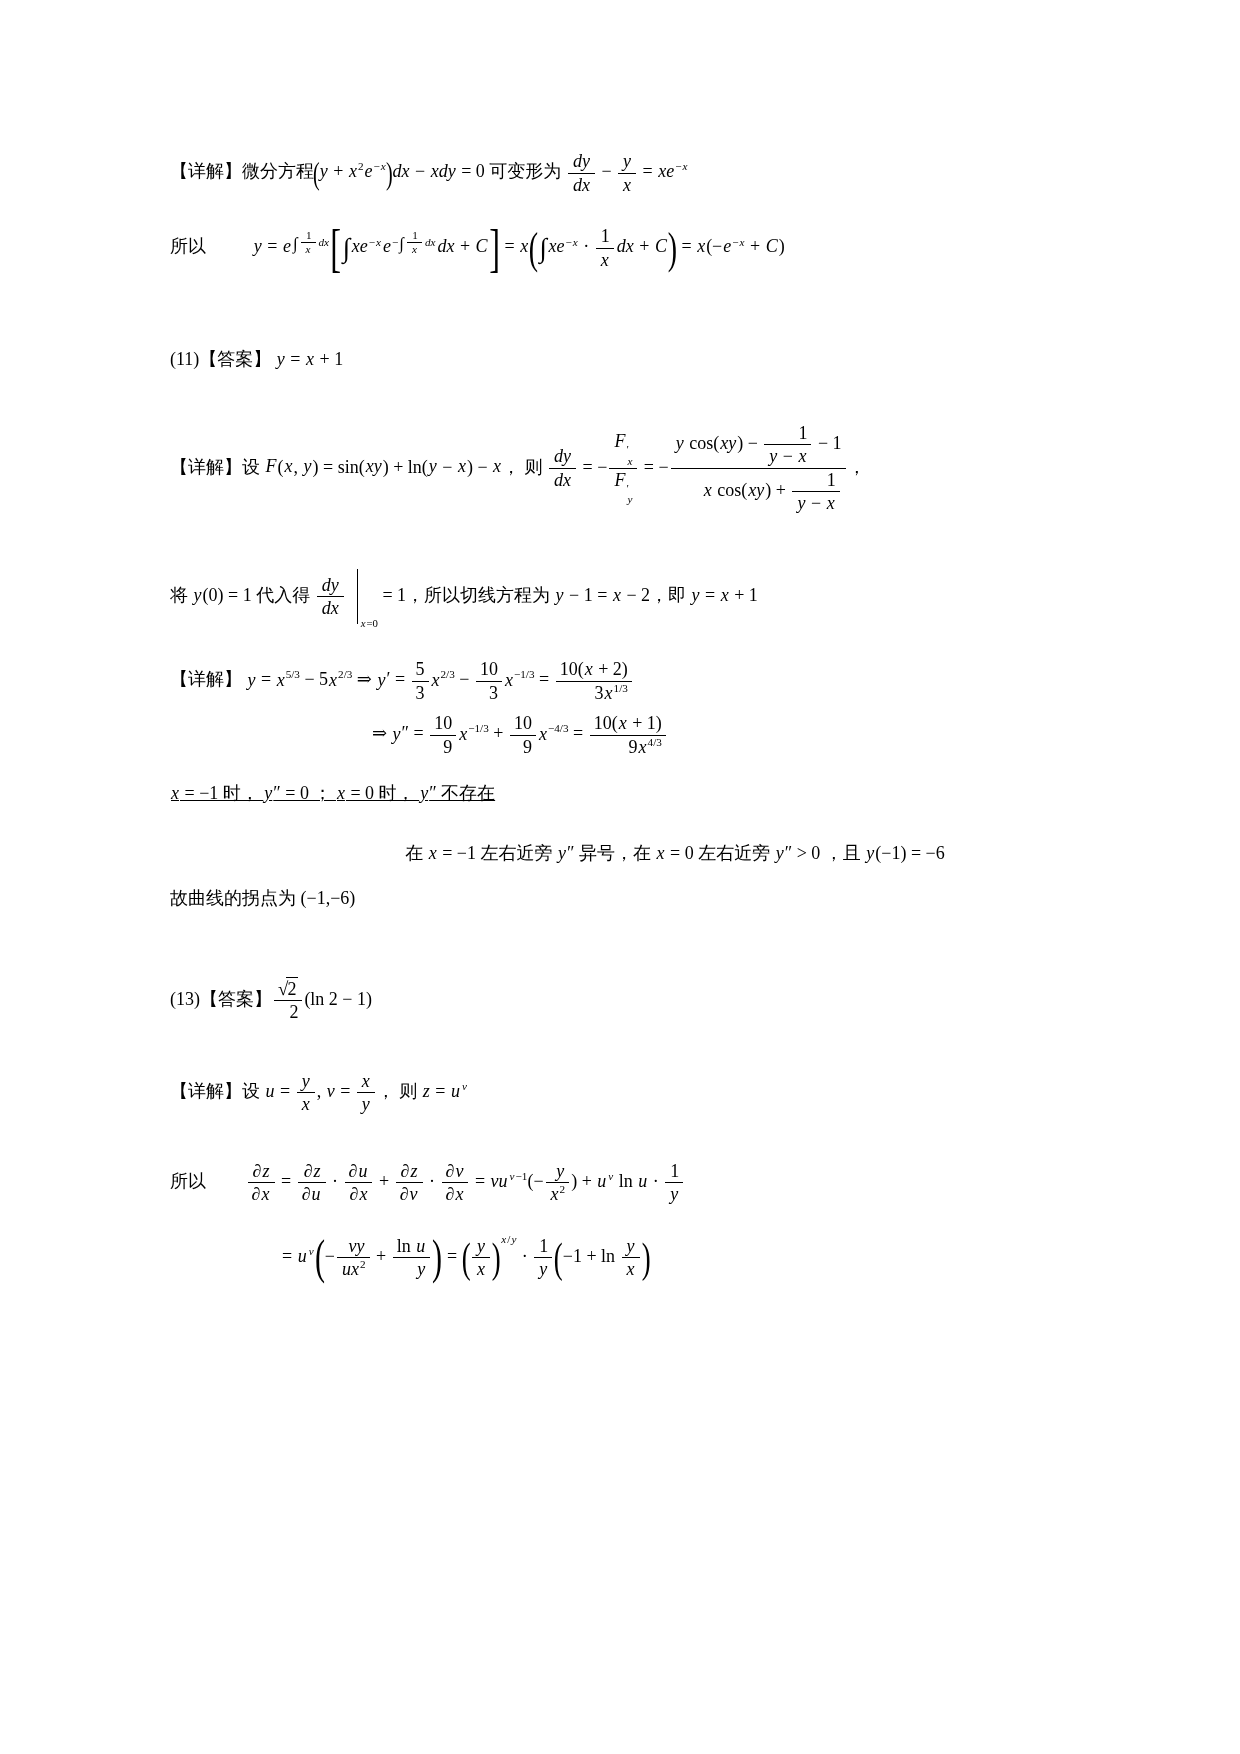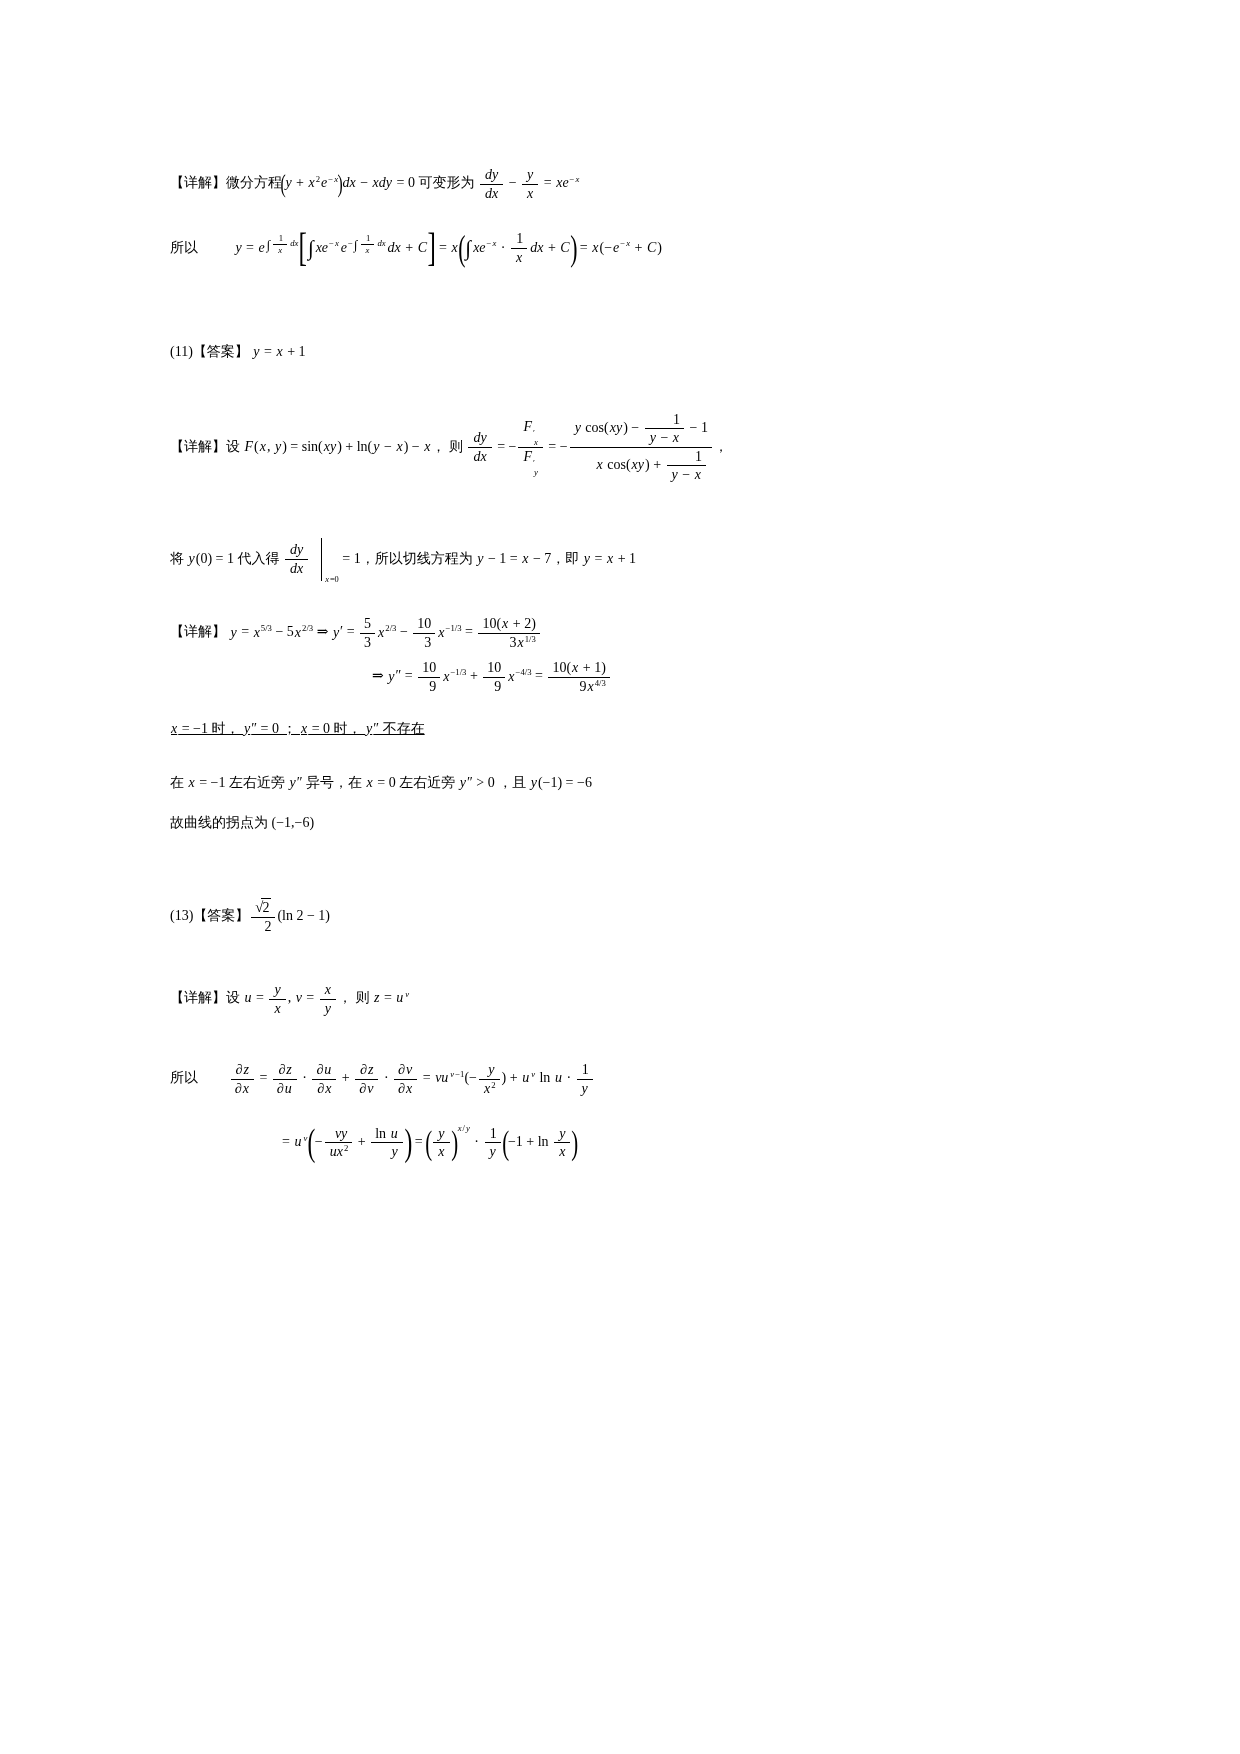--- a/index.html
+++ b/index.html
@@ -2,33 +2,33 @@
 <html><head>
 <meta charset="utf-8">
 <style>
   html,body{margin:0;padding:0;}
   body{
     width:1240px;height:1754px;
     background:#ffffff;color:#000;
     font-family:"Liberation Serif","DejaVu Serif",serif;
     overflow:hidden;
   }
-  .page{padding:16px 60px 0 170px;font-size:14px;}
+  .page{padding:0 60px 0 170px;font-size:18px;}
   .line{white-space:nowrap;line-height:1.3;}
   
   .l1{padding-top:150px;}
   .l2{margin-top:26px;}
   .l3{margin-top:74px;}
   .l4{margin-top:50px;}
   .l5{margin-top:54px;}
   .l6{margin-top:64px;}
   .l7{margin-top:34px;}
   .l8{margin-top:8px;margin-left:202px;}
   .l9{margin-top:24px;text-decoration:underline;}
-  .l10{margin-top:36px;}
+  .l10{margin-top:36px;text-align:center;}
   .l11{margin-top:22px;font-family:Liberation Serif, serif;}
   .l12{margin-top:66px;}
   .l13{margin-top:46px;}
   .l14{margin-top:44px;}
   .l15{margin-top:26px;margin-left:112px;}
 
   
   .mt{}
   .mi{font-style:italic;padding:0 1px;}
   .mop{font-size:1.5em;vertical-align:-0.18em;padding:0 1px;line-height:1;}
@@ -59,21 +59,21 @@
   <div class="line l4"><span class="mt">【详解】设 </span><span class="mi">F</span><span class="mt">(</span><span class="mi">x</span><span class="mt">, </span><span class="mi">y</span><span class="mt">) = sin(</span><span class="mi">xy</span><span class="mt">) + ln(</span><span class="mi">y</span><span class="mt"> − </span><span class="mi">x</span><span class="mt">) − </span><span class="mi">x</span><span class="mt">， 则 </span><span class="mfrac"><span class="mnum"><span class="mi">dy</span></span><span class="mden"><span class="mi">dx</span></span></span><span class="mt"> = −</span><span class="mfrac"><span class="mnum"><span class="mi">F</span><span class="mss">
             <span class="mss-t"><span class="mt">′</span></span>
             <span class="mss-b"><span class="mi">x</span></span>
           </span></span><span class="mden"><span class="mi">F</span><span class="mss">
             <span class="mss-t"><span class="mt">′</span></span>
             <span class="mss-b"><span class="mi">y</span></span>
           </span></span></span><span class="mt"> = −</span><span class="mfrac"><span class="mnum"><span class="mi">y</span><span class="mt"> cos(</span><span class="mi">xy</span><span class="mt">) − </span><span class="mfrac"><span class="mnum"><span class="mt">1</span></span><span class="mden"><span class="mi">y</span><span class="mt"> − </span><span class="mi">x</span></span></span><span class="mt"> − 1</span></span><span class="mden"><span class="mi">x</span><span class="mt"> cos(</span><span class="mi">xy</span><span class="mt">) + </span><span class="mfrac"><span class="mnum"><span class="mt">1</span></span><span class="mden"><span class="mi">y</span><span class="mt"> − </span><span class="mi">x</span></span></span></span></span><span class="mt">，</span></div>
   <div class="line l5"><span class="mt">将 </span><span class="mi">y</span><span class="mt">(0) = 1 代入得 </span><span class="mfrac"><span class="mnum"><span class="mi">dy</span></span><span class="mden"><span class="mi">dx</span></span></span><span class="mev">
         <span class="mev-bar"></span>
         <span class="mev-sub"><span class="mi">x</span><span class="mt">=0</span></span>
-      </span><span class="mt"> = 1，所以切线方程为 </span><span class="mi">y</span><span class="mt"> − 1 = </span><span class="mi">x</span><span class="mt"> − 7，即 </span><span class="mi">y</span><span class="mt"> = </span><span class="mi">x</span><span class="mt"> + 1</span></div>
+      </span><span class="mt"> = 1，所以切线方程为 </span><span class="mi">y</span><span class="mt"> − 1 = </span><span class="mi">x</span><span class="mt"> − 2，即 </span><span class="mi">y</span><span class="mt"> = </span><span class="mi">x</span><span class="mt"> + 1</span></div>
   <div class="line l7"><span class="mt">【详解】 </span><span class="mi">y</span><span class="mt"> = </span><span class="mi">x</span><span class="msup"><span class="mt">5/3</span></span><span class="mt"> − 5</span><span class="mi">x</span><span class="msup"><span class="mt">2/3</span></span><span class="mt"> ⇒ </span><span class="mi">y</span><span class="mt">′ = </span><span class="mfrac"><span class="mnum"><span class="mt">5</span></span><span class="mden"><span class="mt">3</span></span></span><span class="mi">x</span><span class="msup"><span class="mt">2/3</span></span><span class="mt"> − </span><span class="mfrac"><span class="mnum"><span class="mt">10</span></span><span class="mden"><span class="mt">3</span></span></span><span class="mi">x</span><span class="msup"><span class="mt">−1/3</span></span><span class="mt"> = </span><span class="mfrac"><span class="mnum"><span class="mt">10(</span><span class="mi">x</span><span class="mt"> + 2)</span></span><span class="mden"><span class="mt">3</span><span class="mi">x</span><span class="msup"><span class="mt">1/3</span></span></span></span></div>
   <div class="line l8"><span class="mt">⇒ </span><span class="mi">y</span><span class="mt">″ = </span><span class="mfrac"><span class="mnum"><span class="mt">10</span></span><span class="mden"><span class="mt">9</span></span></span><span class="mi">x</span><span class="msup"><span class="mt">−1/3</span></span><span class="mt"> + </span><span class="mfrac"><span class="mnum"><span class="mt">10</span></span><span class="mden"><span class="mt">9</span></span></span><span class="mi">x</span><span class="msup"><span class="mt">−4/3</span></span><span class="mt"> = </span><span class="mfrac"><span class="mnum"><span class="mt">10(</span><span class="mi">x</span><span class="mt"> + 1)</span></span><span class="mden"><span class="mt">9</span><span class="mi">x</span><span class="msup"><span class="mt">4/3</span></span></span></span></div>
   <div class="line l9"><span class="mi">x</span><span class="mt"> = −1 时， </span><span class="mi">y</span><span class="mt">″ = 0 ； </span><span class="mi">x</span><span class="mt"> = 0 时， </span><span class="mi">y</span><span class="mt">″ 不存在</span></div>
   <div class="line l10"><span class="mt">在 </span><span class="mi">x</span><span class="mt"> = −1 左右近旁 </span><span class="mi">y</span><span class="mt">″ 异号，在 </span><span class="mi">x</span><span class="mt"> = 0 左右近旁 </span><span class="mi">y</span><span class="mt">″ &gt; 0 ，且 </span><span class="mi">y</span><span class="mt">(−1) = −6</span></div>
   <div class="line l11"><span class="mt">故曲线的拐点为 (−1,−6)</span></div>
   <div class="line l12"><span class="mt">(13)【答案】</span><span class="mfrac"><span class="mnum"><span class="msqrt"><span class="mrad">√</span><span class="mrc"><span class="mt">2</span></span></span></span><span class="mden"><span class="mt">2</span></span></span><span class="mt">(ln 2 − 1)</span></div>
   <div class="line l13"><span class="mt">【详解】设 </span><span class="mi">u</span><span class="mt"> = </span><span class="mfrac"><span class="mnum"><span class="mi">y</span></span><span class="mden"><span class="mi">x</span></span></span><span class="mt">, </span><span class="mi">v</span><span class="mt"> = </span><span class="mfrac"><span class="mnum"><span class="mi">x</span></span><span class="mden"><span class="mi">y</span></span></span><span class="mt">， 则 </span><span class="mi">z</span><span class="mt"> = </span><span class="mi">u</span><span class="msup"><span class="mi">v</span></span></div>
   <div class="line l14"><span class="mt">所以</span><span class="msp" style="width: 2.2em;"></span><span class="mfrac"><span class="mnum"><span class="mt">∂</span><span class="mi">z</span></span><span class="mden"><span class="mt">∂</span><span class="mi">x</span></span></span><span class="mt"> = </span><span class="mfrac"><span class="mnum"><span class="mt">∂</span><span class="mi">z</span></span><span class="mden"><span class="mt">∂</span><span class="mi">u</span></span></span><span class="mt"> · </span><span class="mfrac"><span class="mnum"><span class="mt">∂</span><span class="mi">u</span></span><span class="mden"><span class="mt">∂</span><span class="mi">x</span></span></span><span class="mt"> + </span><span class="mfrac"><span class="mnum"><span class="mt">∂</span><span class="mi">z</span></span><span class="mden"><span class="mt">∂</span><span class="mi">v</span></span></span><span class="mt"> · </span><span class="mfrac"><span class="mnum"><span class="mt">∂</span><span class="mi">v</span></span><span class="mden"><span class="mt">∂</span><span class="mi">x</span></span></span><span class="mt"> = </span><span class="mi">vu</span><span class="msup"><span class="mi">v</span><span class="mt">−1</span></span><span class="mt">(−</span><span class="mfrac"><span class="mnum"><span class="mi">y</span></span><span class="mden"><span class="mi">x</span><span class="msup"><span class="mt">2</span></span></span></span><span class="mt">) + </span><span class="mi">u</span><span class="msup"><span class="mi">v</span></span><span class="mt"> ln </span><span class="mi">u</span><span class="mt"> · </span><span class="mfrac"><span class="mnum"><span class="mt">1</span></span><span class="mden"><span class="mi">y</span></span></span></div>
   <div class="line l15"><span class="mt">= </span><span class="mi">u</span><span class="msup"><span class="mi">v</span></span><span class="mbig" style="font-size: 2.7em;">(</span><span class="mt">−</span><span class="mfrac"><span class="mnum"><span class="mi">vy</span></span><span class="mden"><span class="mi">ux</span><span class="msup"><span class="mt">2</span></span></span></span><span class="mt"> + </span><span class="mfrac"><span class="mnum"><span class="mt">ln </span><span class="mi">u</span></span><span class="mden"><span class="mi">y</span></span></span><span class="mbig" style="font-size: 2.7em;">)</span><span class="mt"> = </span><span class="mbig" style="font-size: 2.4em;">(</span><span class="mfrac"><span class="mnum"><span class="mi">y</span></span><span class="mden"><span class="mi">x</span></span></span><span class="mbig" style="font-size: 2.4em;">)</span><span class="msup hi"><span class="mi">x</span><span class="mt">/</span><span class="mi">y</span></span><span class="mt"> · </span><span class="mfrac"><span class="mnum"><span class="mt">1</span></span><span class="mden"><span class="mi">y</span></span></span><span class="mbig" style="font-size: 2.4em;">(</span><span class="mt">−1 + ln </span><span class="mfrac"><span class="mnum"><span class="mi">y</span></span><span class="mden"><span class="mi">x</span></span></span><span class="mbig" style="font-size: 2.4em;">)</span></div>
 </div>

